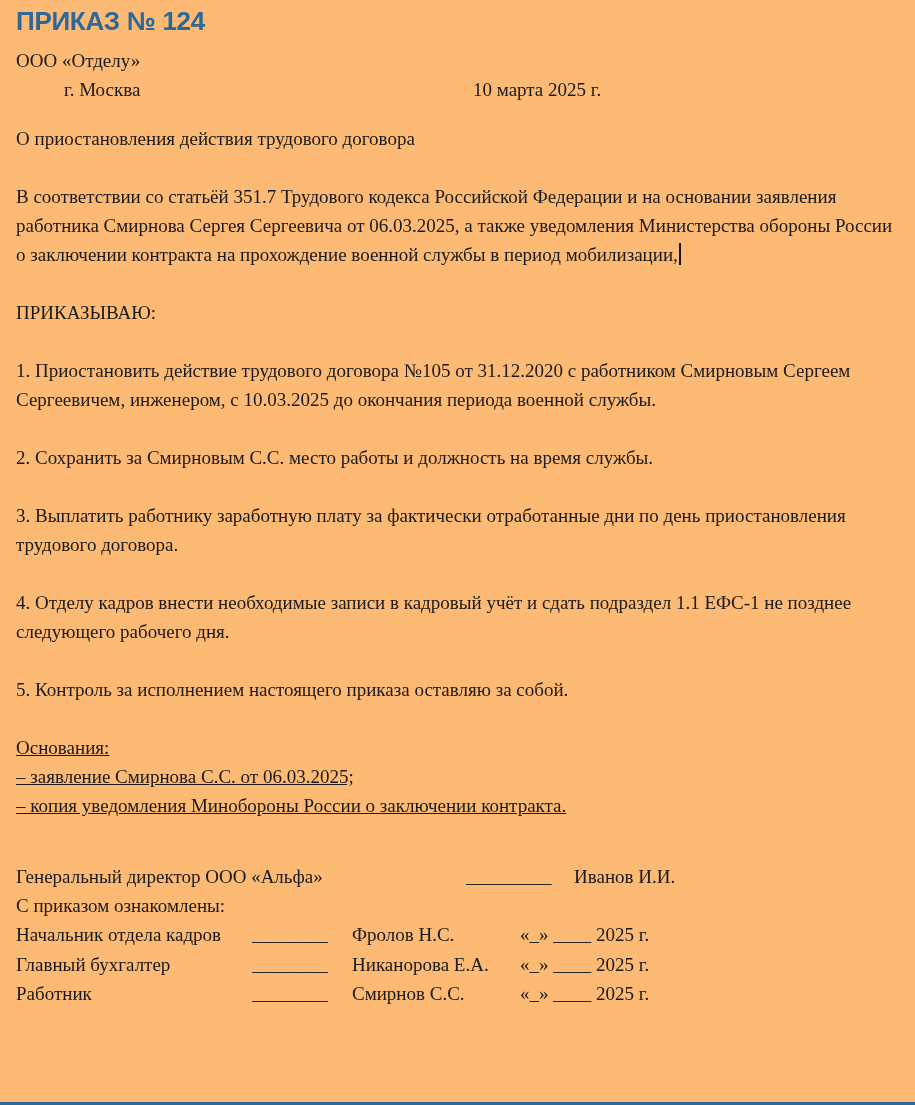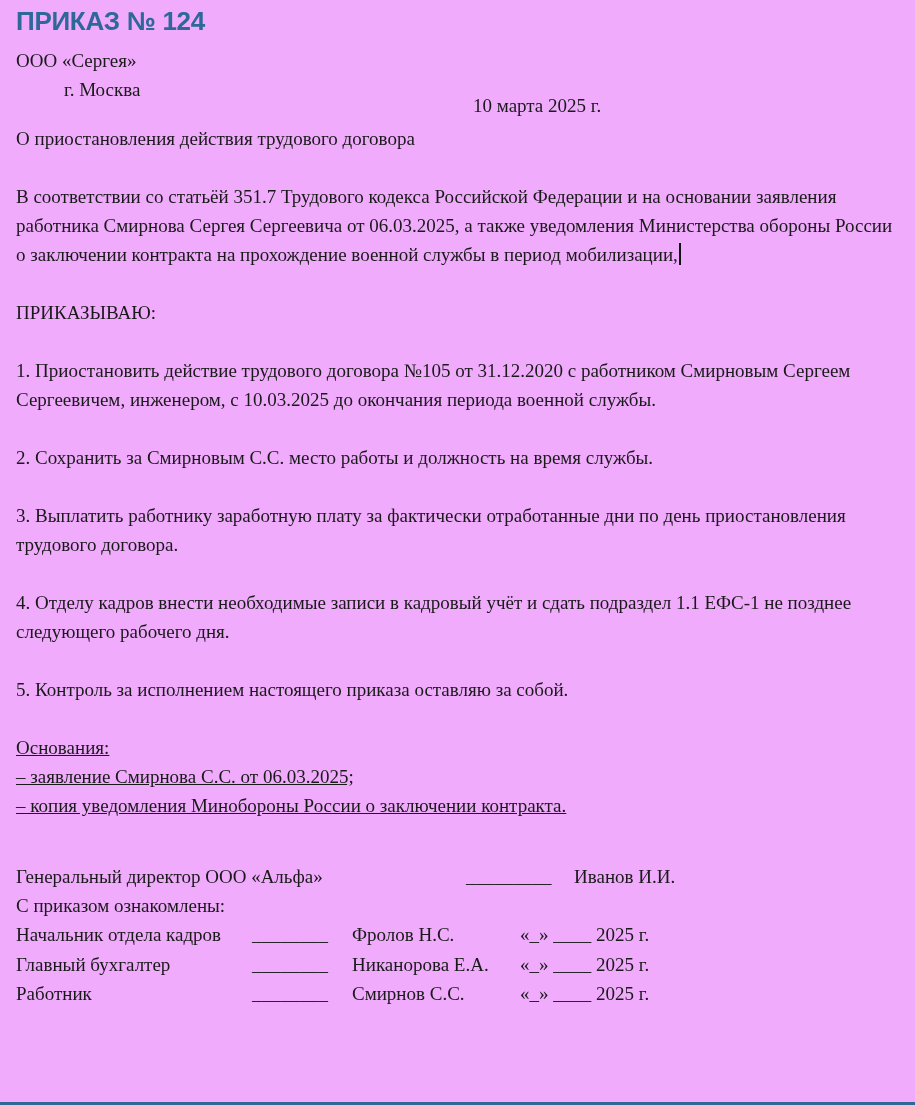--- a/index.html
+++ b/index.html
@@ -7,21 +7,21 @@
   body {
     width: 915px;
     font-family: "Liberation Serif", "DejaVu Serif", serif;
     color: #1a1a1a;
   }
   .page {
     position: relative;
     width: 915px;
     height: 1105px;
     padding: 6px 20px 0 16px;
-    background: #f0abfc;
+    background: #fdba74;
     border-bottom: 3px solid #2d6899;
     overflow: hidden;
   }
   .doc-title {
     font-family: "Liberation Sans", "DejaVu Sans", sans-serif;
     font-weight: 700;
     font-size: 26px;
     letter-spacing: -0.3px;
     color: #2d6899;
     margin-bottom: 9px;
@@ -32,21 +32,21 @@
   }
   p { margin-bottom: 29px; }
   .city-row {
     position: relative;
     margin-bottom: 20px;
     margin-left: 48px;
   }
   .city-row .date {
     position: absolute;
     left: 409px;
-    top: 16px;
+    top: 0;
   }
   .caret {
     display: inline-block;
     width: 2px;
     height: 22px;
     background: #111111;
     margin-left: 1px;
     vertical-align: -4px;
   }
   .grounds { margin-bottom: 42px; text-decoration: underline; }
@@ -65,21 +65,21 @@
     line-height: 29.5px;
   }
 </style>
 </head>
 <body>
 
 <div class="page">
 
   <div class="doc-title">ПРИКАЗ № 124</div>
 
-  <div class="line">ООО «Сергея»</div>
+  <div class="line">ООО «Отделу»</div>
 
   <div class="line city-row">
     <span>г. Москва</span>
     <span class="date">10 марта 2025 г.</span>
   </div>
 
   <p>О приостановления действия трудового договора</p>
 
   <p><span>В соответствии со статьёй 351.7 Трудового кодекса Российской Федерации и на основании заявления работника Смирнова Сергея Сергеевича от 06.03.2025, а также уведомления Министерства обороны России о заключении контракта на прохождение военной службы в период мобилизации,</span><span class="caret"></span></p>
 

